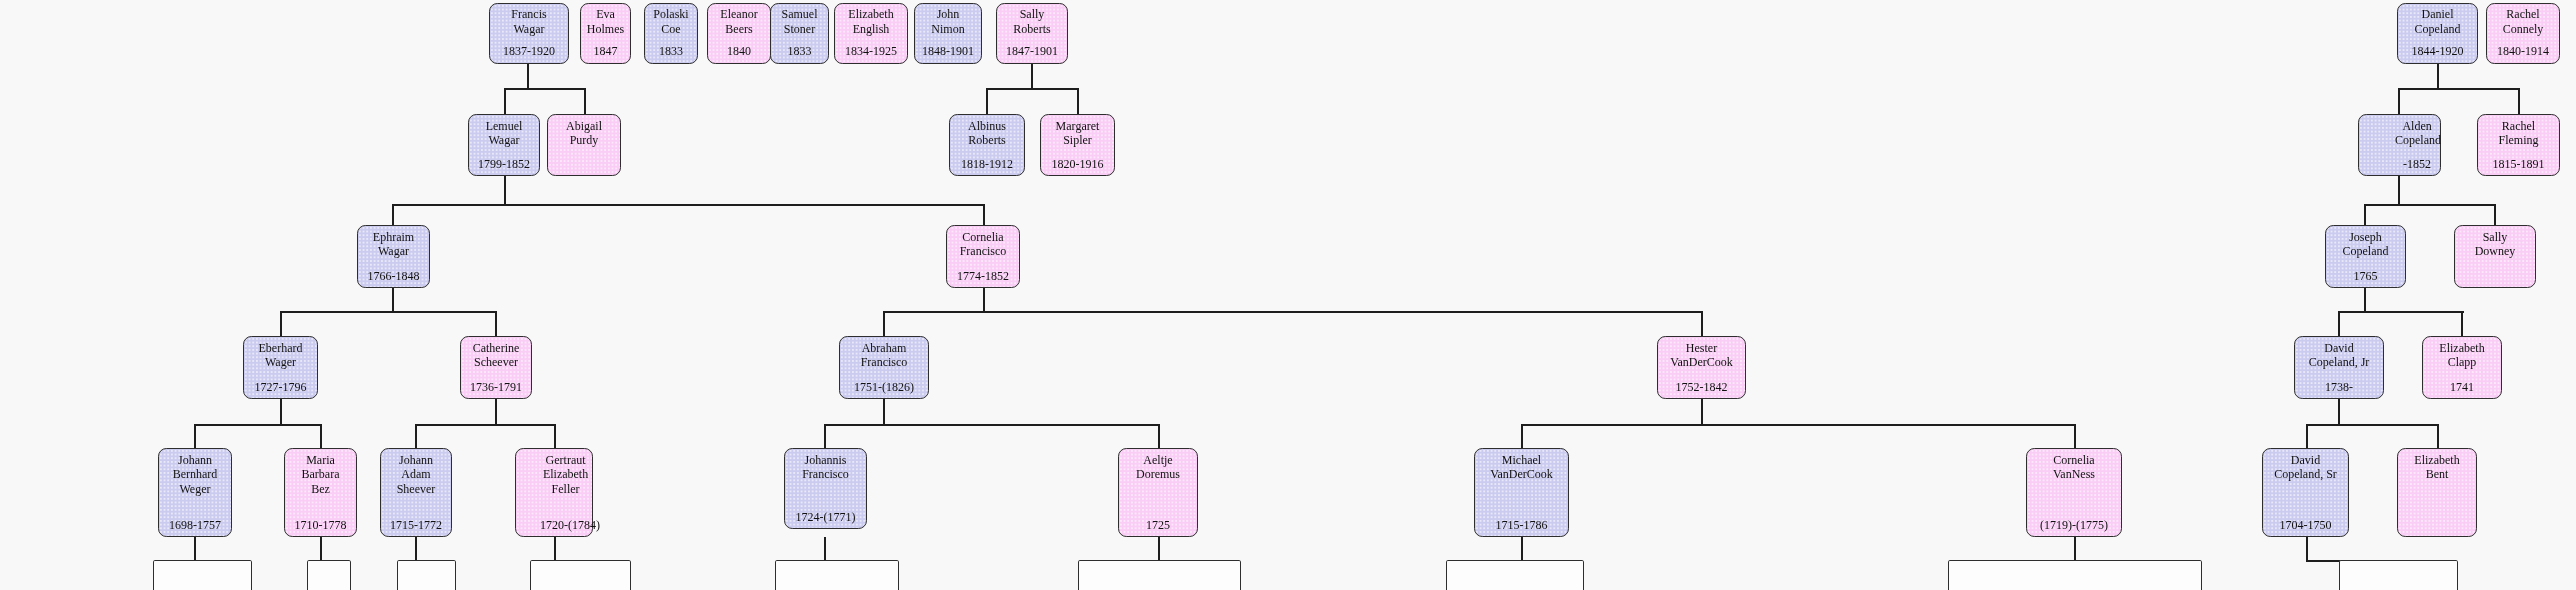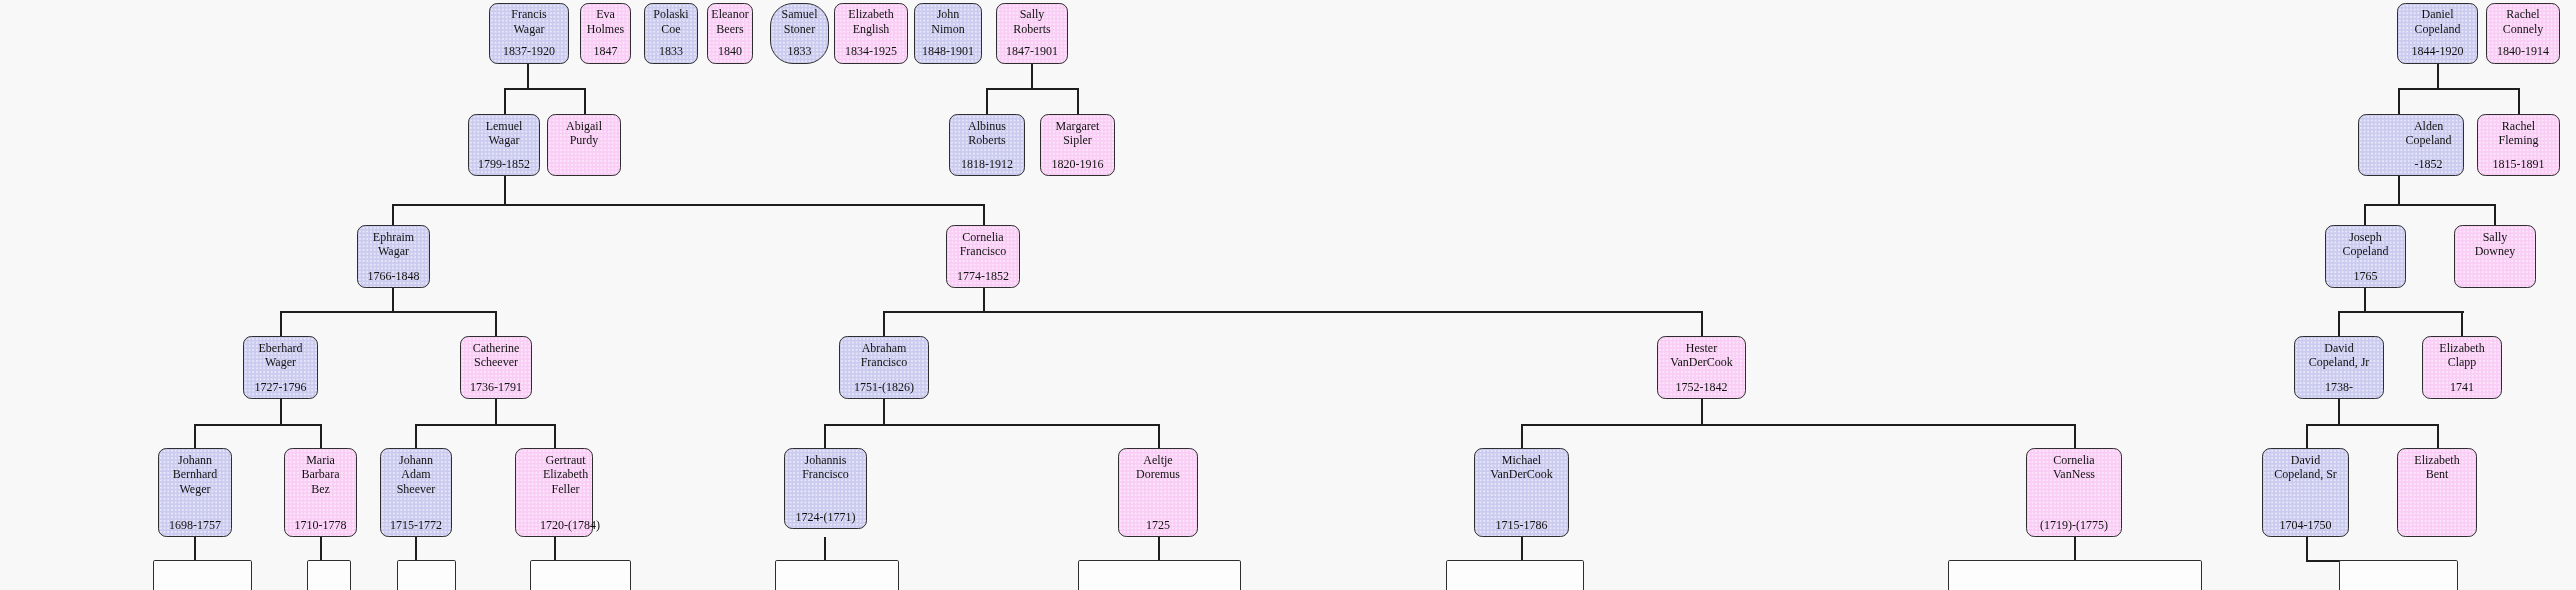--- a/index.html
+++ b/index.html
@@ -115,28 +115,28 @@
       </div>
       <div class="dates">1847</div>
     </div>
     <div class="person" style="background-color: rgb(203, 203, 240); border-color: rgb(46, 46, 46); left: 644px; top: 2.8px; width: 54px; height: 61px;">
       <div class="names">
         <div class="nl">Polaski</div>
         <div class="nl">Coe</div>
       </div>
       <div class="dates">1833</div>
     </div>
-    <div class="person" style="background-color: rgb(249, 205, 245); border-color: rgb(46, 46, 46); left: 707px; top: 2.8px; width: 46px; height: 61px;">
+    <div class="person" style="background-color: rgb(249, 205, 245); border-color: rgb(46, 46, 46); left: 707px; top: 2.8px; width: 64px; height: 61px;">
       <div class="names">
         <div class="nl">Eleanor</div>
         <div class="nl">Beers</div>
       </div>
       <div class="dates">1840</div>
     </div>
-    <div class="person" style="background-color: rgb(203, 203, 240); border-color: rgb(46, 46, 46); left: 770px; top: 2.8px; width: 59px; height: 61px; border-radius: 23px;">
+    <div class="person" style="background-color: rgb(203, 203, 240); border-color: rgb(46, 46, 46); left: 770px; top: 2.8px; width: 59px; height: 61px;">
       <div class="names">
         <div class="nl">Samuel</div>
         <div class="nl">Stoner</div>
       </div>
       <div class="dates">1833</div>
     </div>
     <div class="person" style="background-color: rgb(249, 205, 245); border-color: rgb(46, 46, 46); left: 834px; top: 2.8px; width: 74px; height: 61px;">
       <div class="names">
         <div class="nl">Elizabeth</div>
         <div class="nl">English</div>
@@ -192,21 +192,21 @@
       </div>
       <div class="dates">1818-1912</div>
     </div>
     <div class="person" style="background-color: rgb(249, 205, 245); border-color: rgb(46, 46, 46); left: 1040px; top: 114px; width: 75px; height: 62px;">
       <div class="names">
         <div class="nl">Margaret</div>
         <div class="nl">Sipler</div>
       </div>
       <div class="dates">1820-1916</div>
     </div>
-    <div class="person" style="background-color: rgb(203, 203, 240); border-color: rgb(46, 46, 46); left: 2358px; top: 114px; width: 106px; height: 62px; padding-left: 36px;">
+    <div class="person" style="background-color: rgb(203, 203, 240); border-color: rgb(46, 46, 46); left: 2358px; top: 114px; width: 83px; height: 62px; padding-left: 36px;">
       <div class="names">
         <div class="nl">Alden</div>
         <div class="nl">Copeland</div>
       </div>
       <div class="dates">-1852</div>
     </div>
     <div class="person" style="background-color: rgb(249, 205, 245); border-color: rgb(46, 46, 46); left: 2477px; top: 114px; width: 83px; height: 62px;">
       <div class="names">
         <div class="nl">Rachel</div>
         <div class="nl">Fleming</div>

